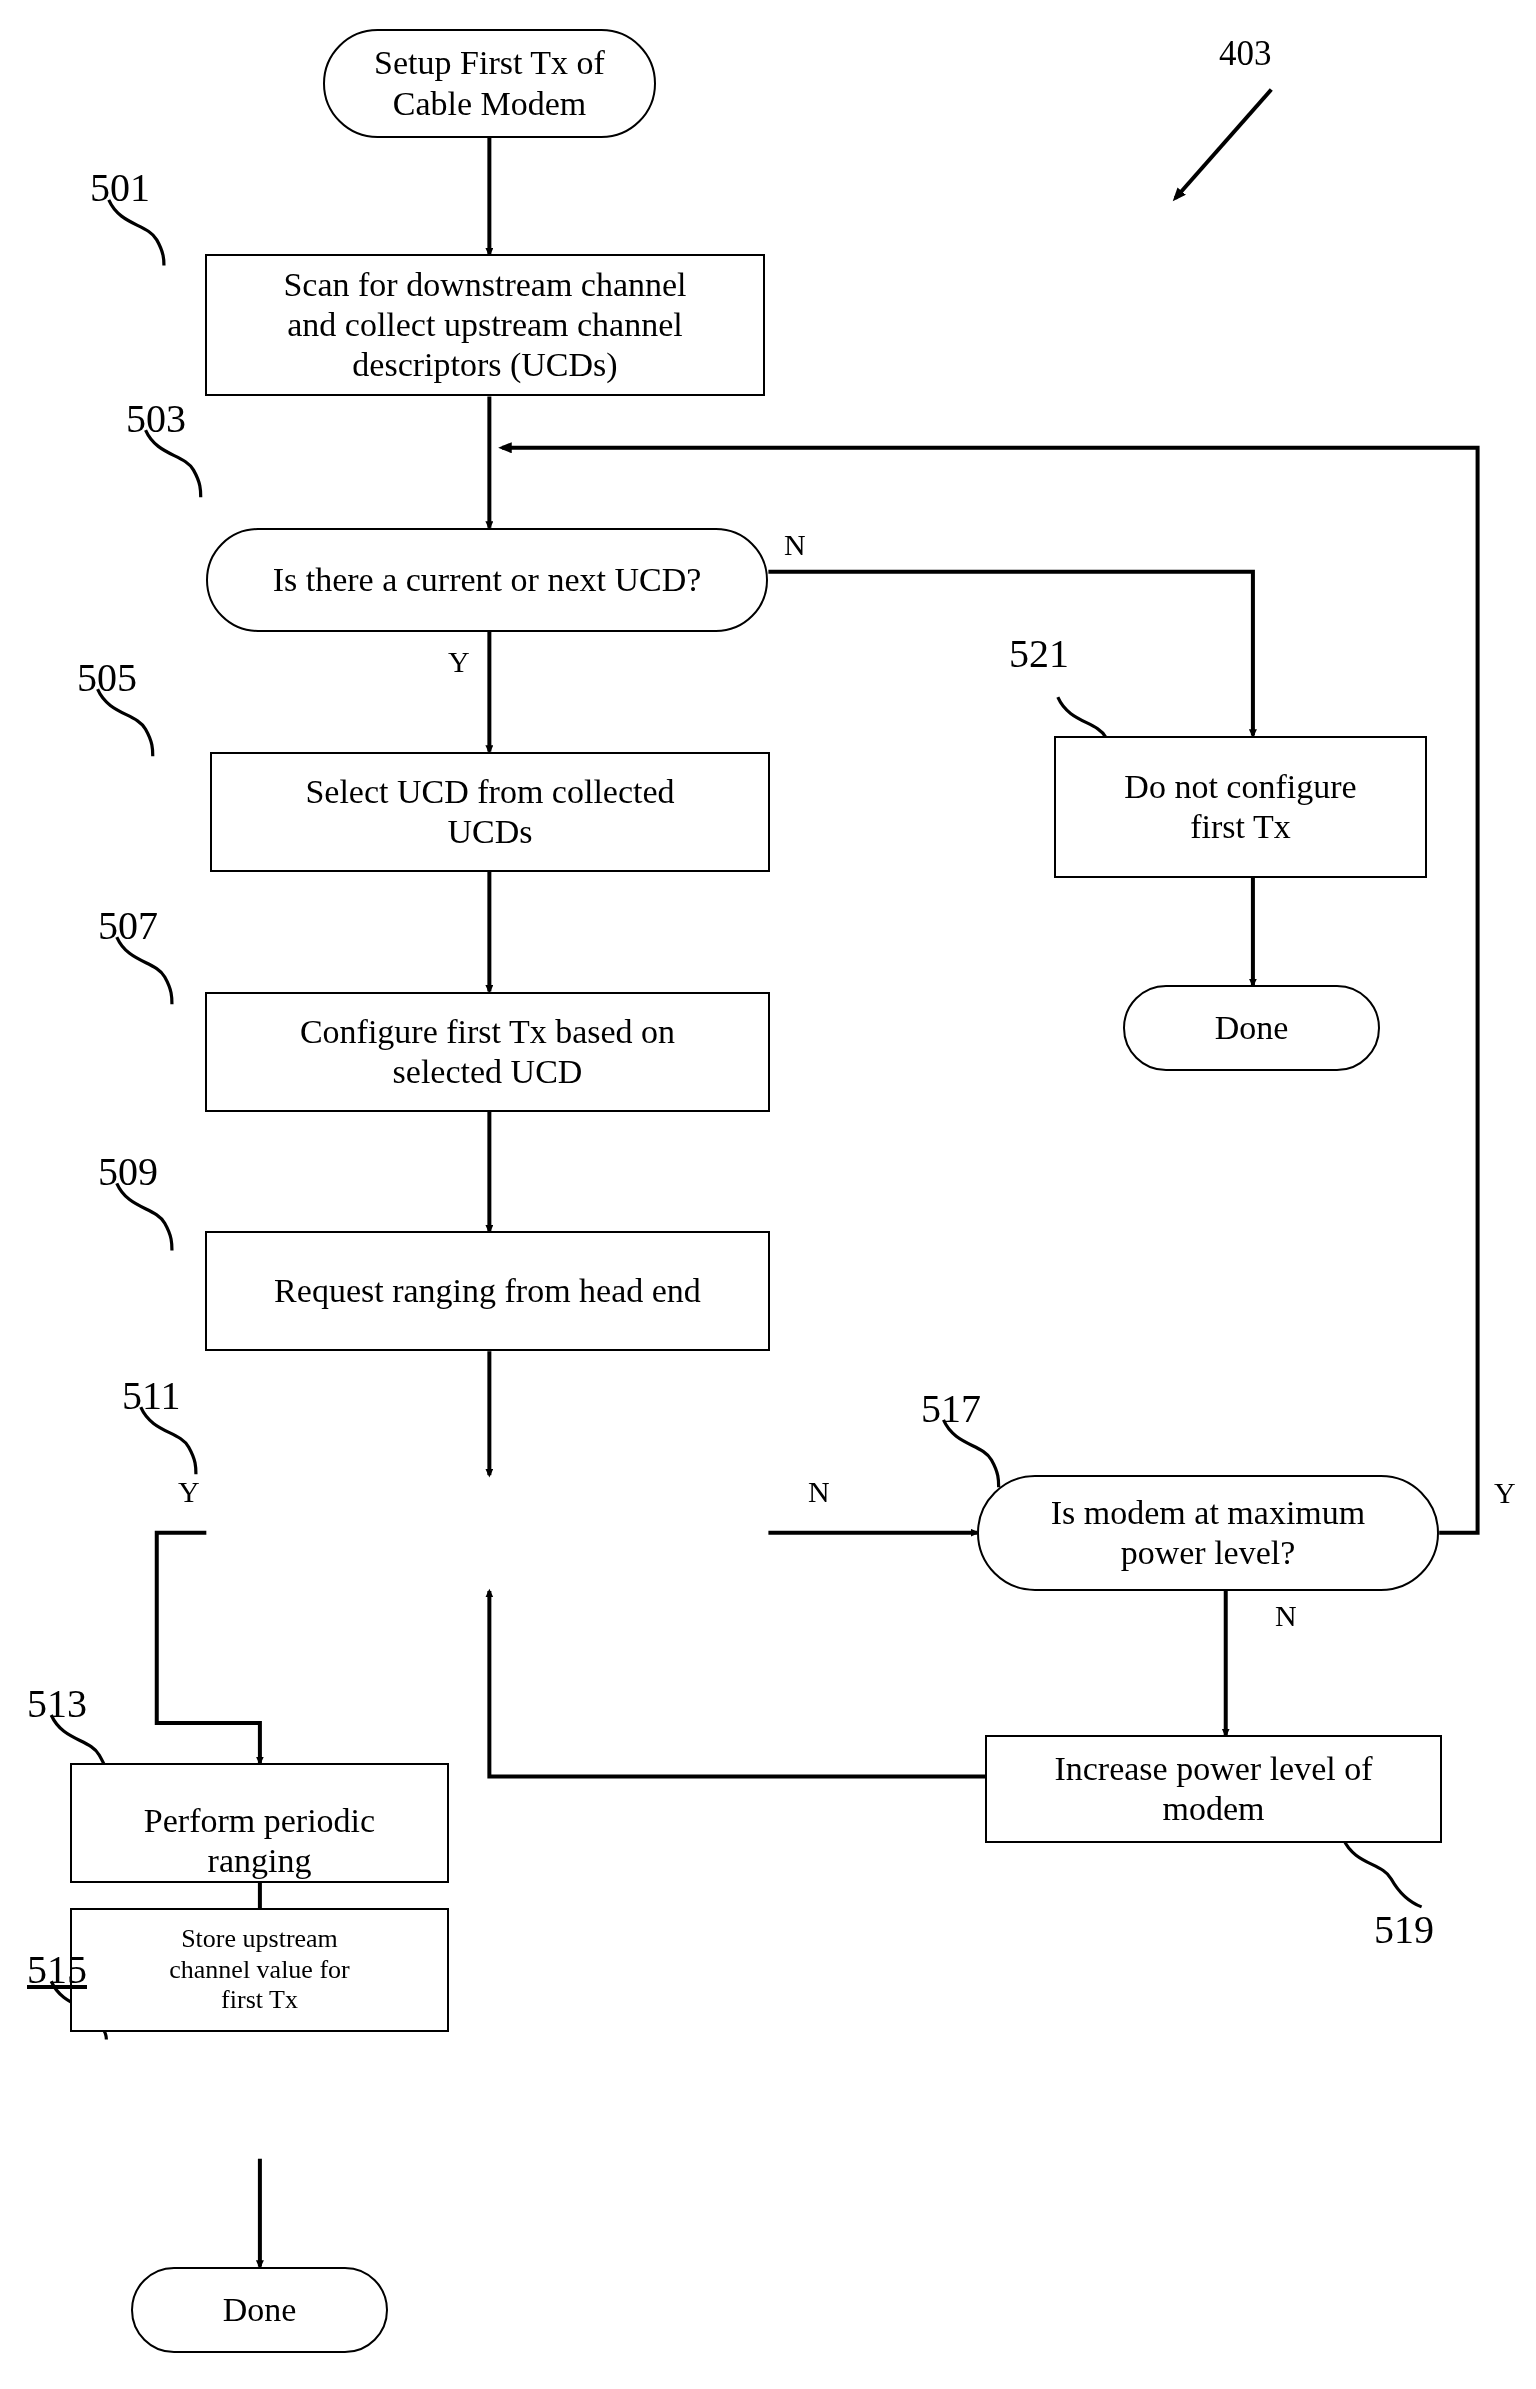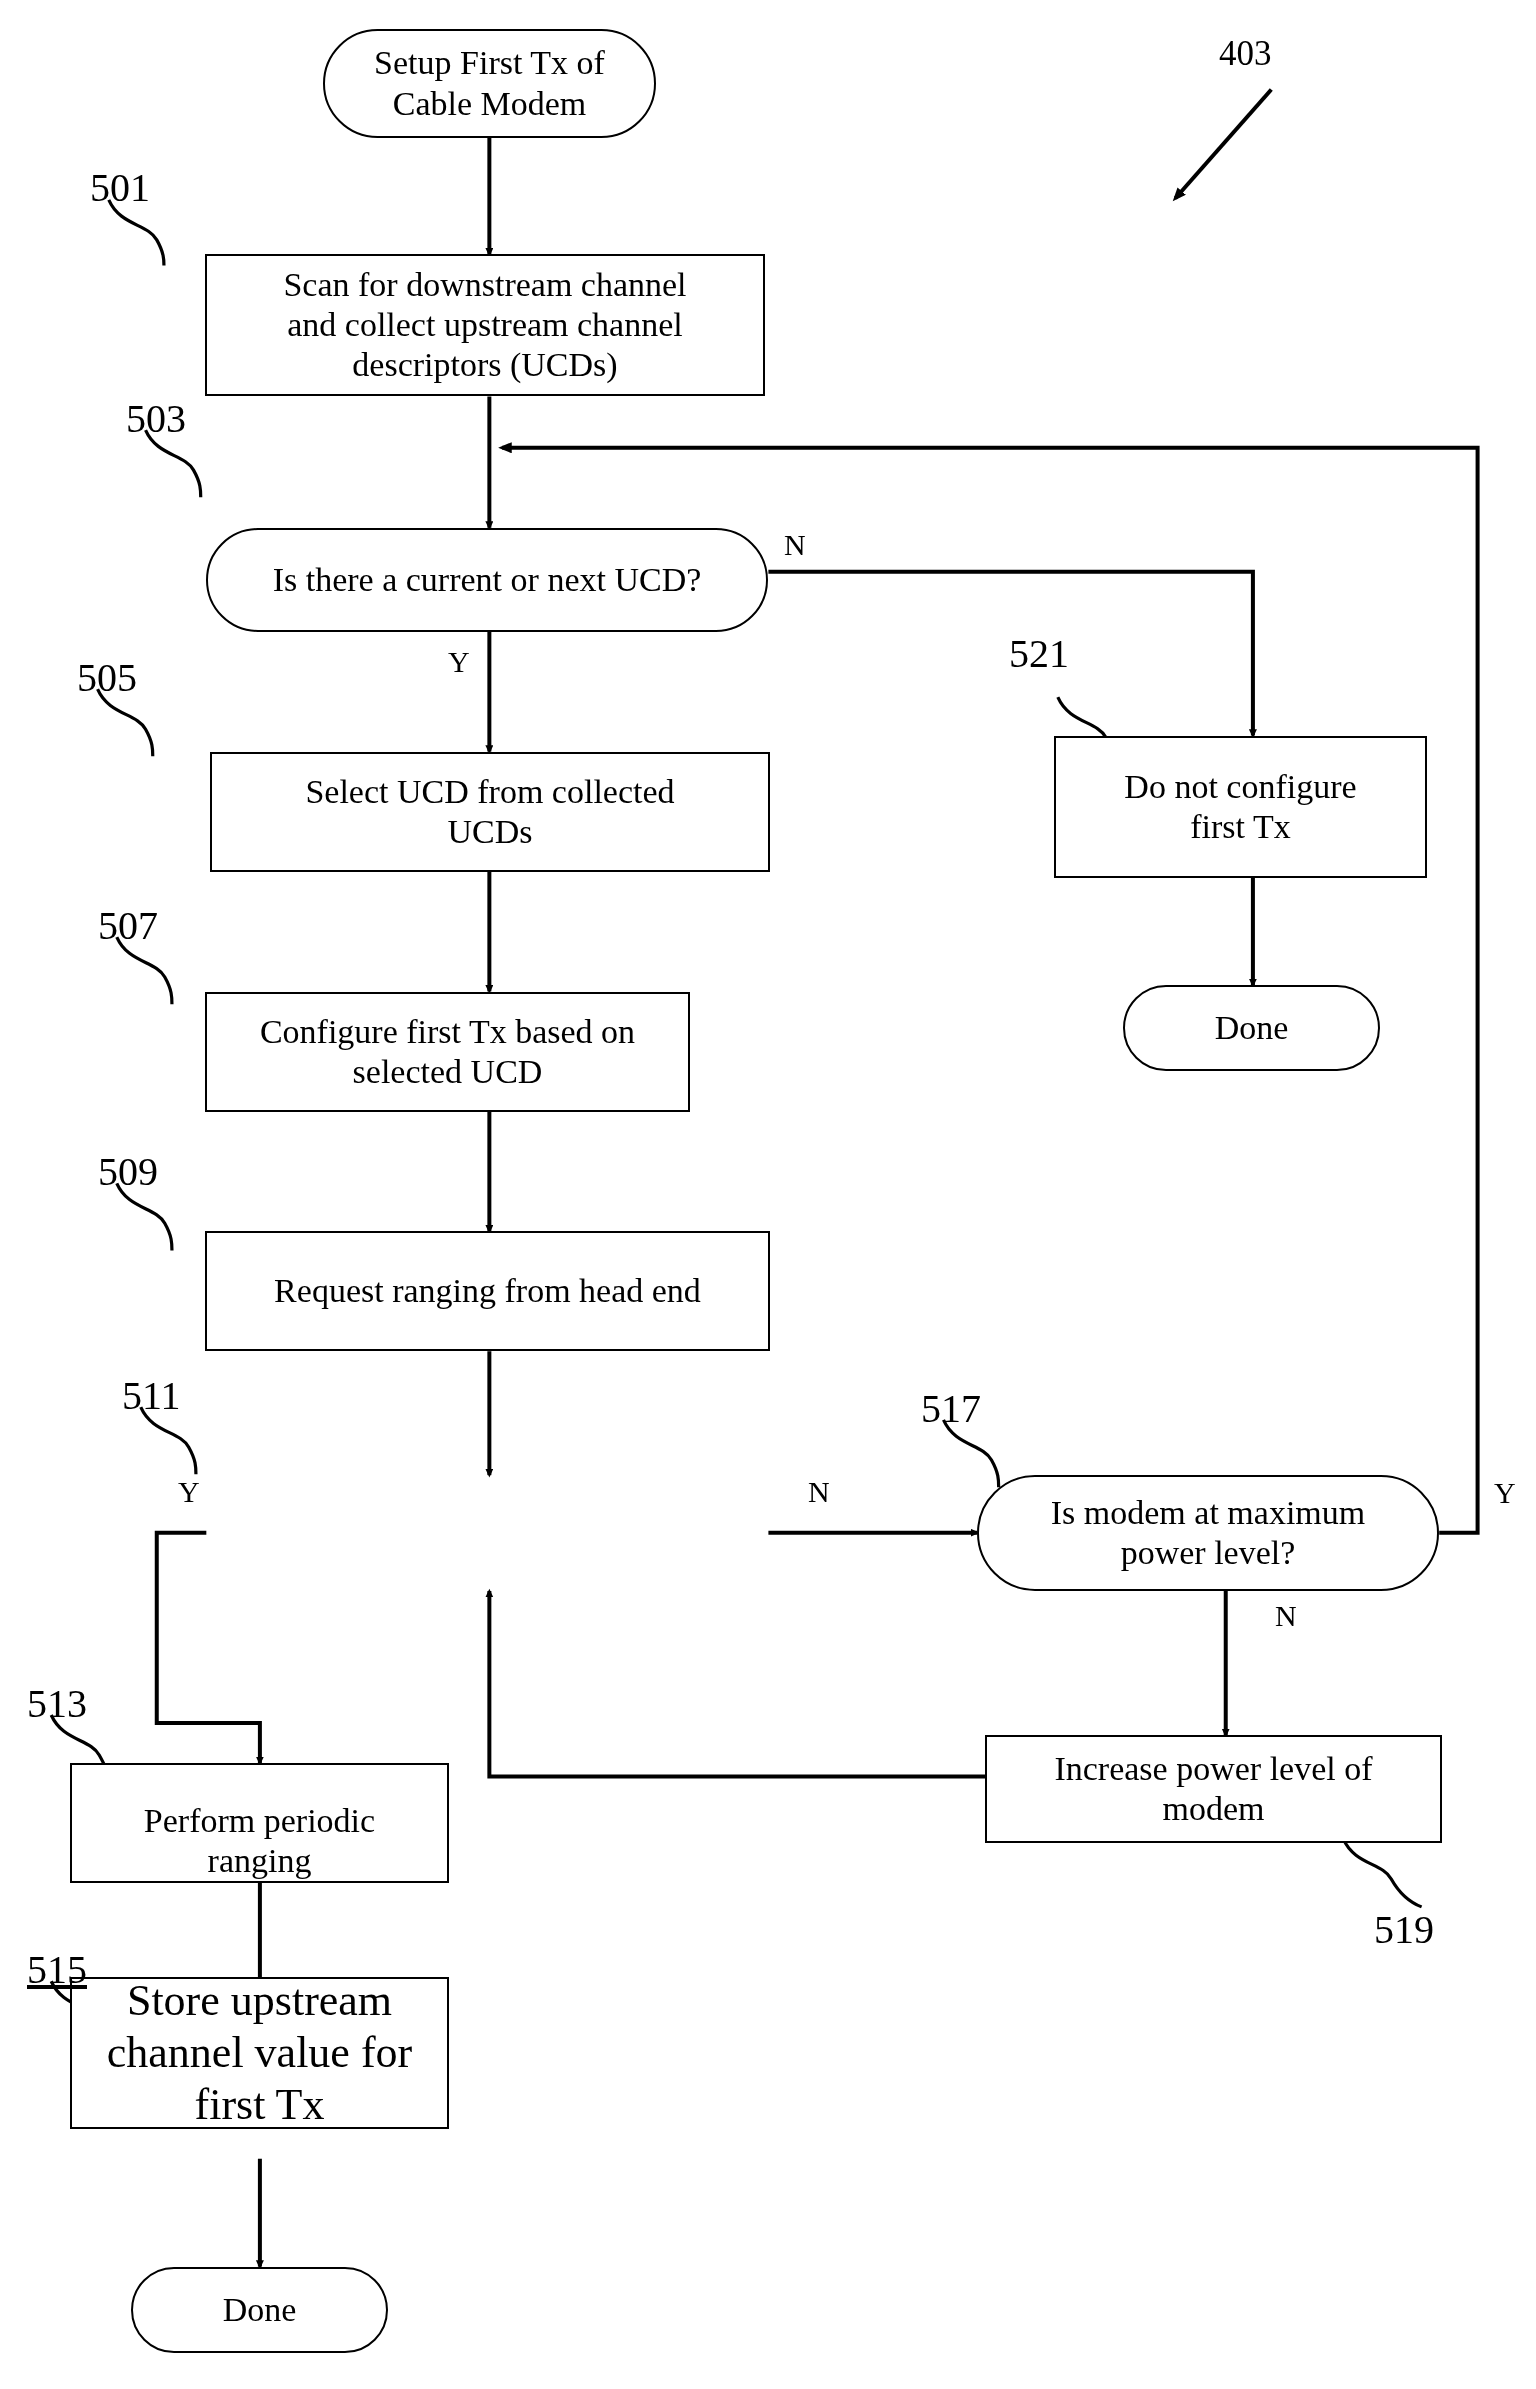--- a/index.html
+++ b/index.html
@@ -126,36 +126,36 @@
 
   <div class="node dec" style="left:206px; top:528px; width:562px; height:104px; font-size:34px;">
     <span style="white-space:pre-line;">Is there a current or next UCD?</span>
   </div>
 
   <div class="node rect" style="left:210px; top:752px; width:560px; height:120px; font-size:34px;">
     <span style="white-space:pre-line;">Select UCD from collected
 UCDs</span>
   </div>
 
-  <div class="node rect" style="left:205px; top:992px; width:485px; height:120px; font-size:34px;">
+  <div class="node rect" style="left:205px; top:992px; width:565px; height:120px; font-size:34px;">
     <span style="white-space:pre-line;">Configure first Tx based on
 selected UCD</span>
   </div>
 
   <div class="node rect" style="left:205px; top:1231px; width:565px; height:120px; font-size:34px;">
     <span style="white-space:pre-line;">Request ranging from head end</span>
   </div>
 
 
   <div class="node rect" style="left:70px; top:1763px; width:379px; height:120px; font-size:34px;">
     <span style="white-space:pre-line;margin-top:36px;">Perform periodic
 ranging</span>
   </div>
 
-  <div class="node rect" style="left:70px; top:1977px; width:379px; height:152px; font-size:44px;">
+  <div class="node rect" style="left:70px; top:1908px; width:379px; height:124px; font-size:26px;">
     <span style="white-space:pre-line;">Store upstream
 channel value for
 first Tx</span>
   </div>
 
   <div class="node dec" style="left:977px; top:1475px; width:462px; height:116px; font-size:34px;">
     <span style="white-space:pre-line;">Is modem at maximum
 power level?</span>
   </div>
 

